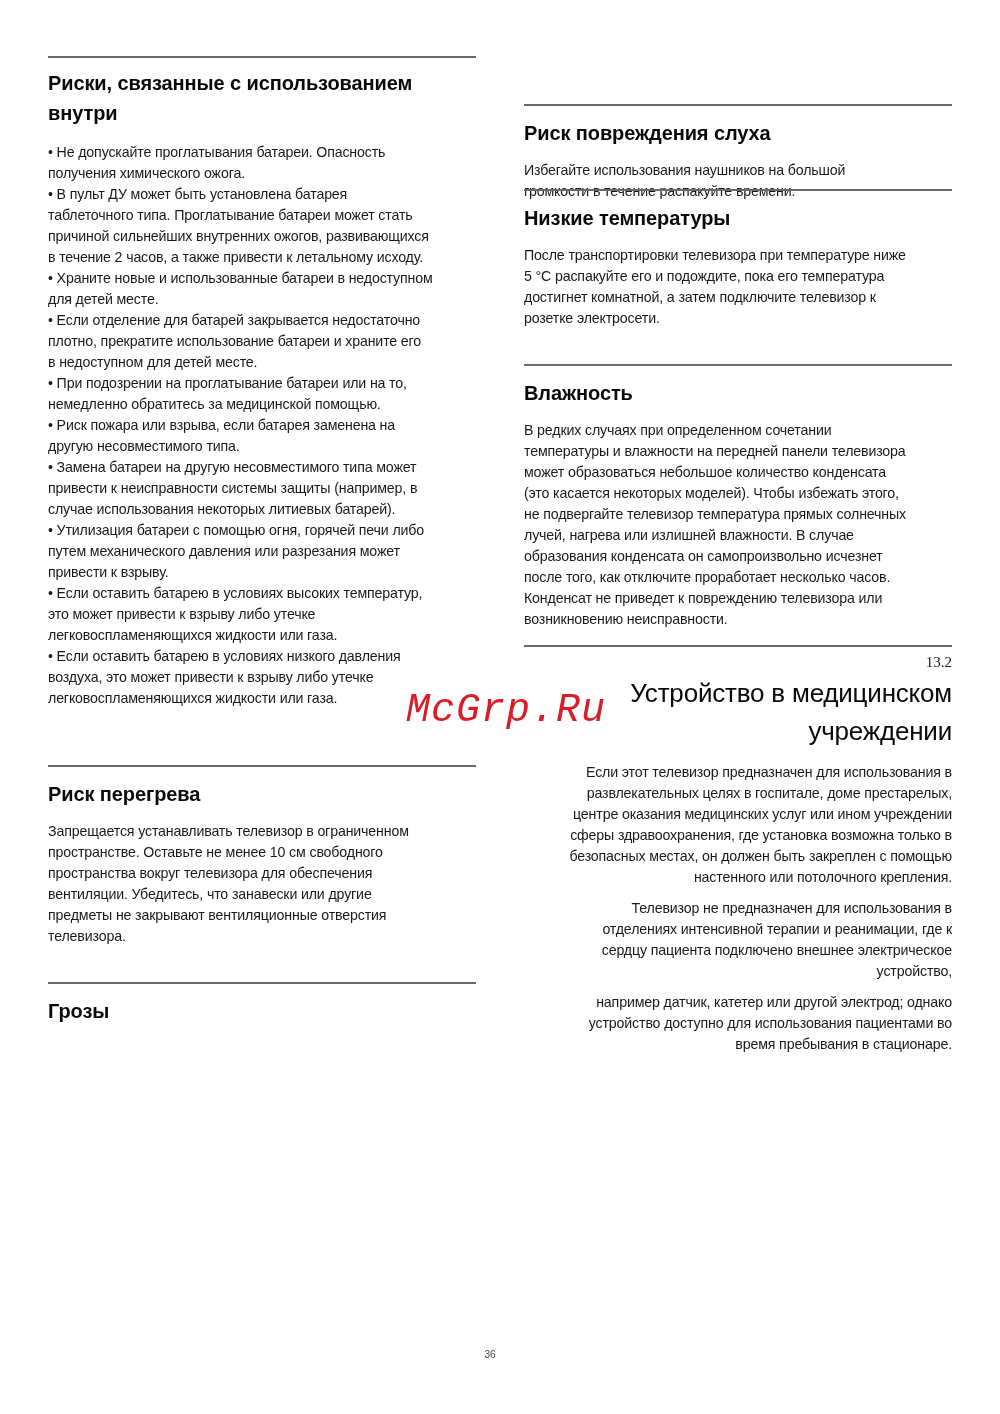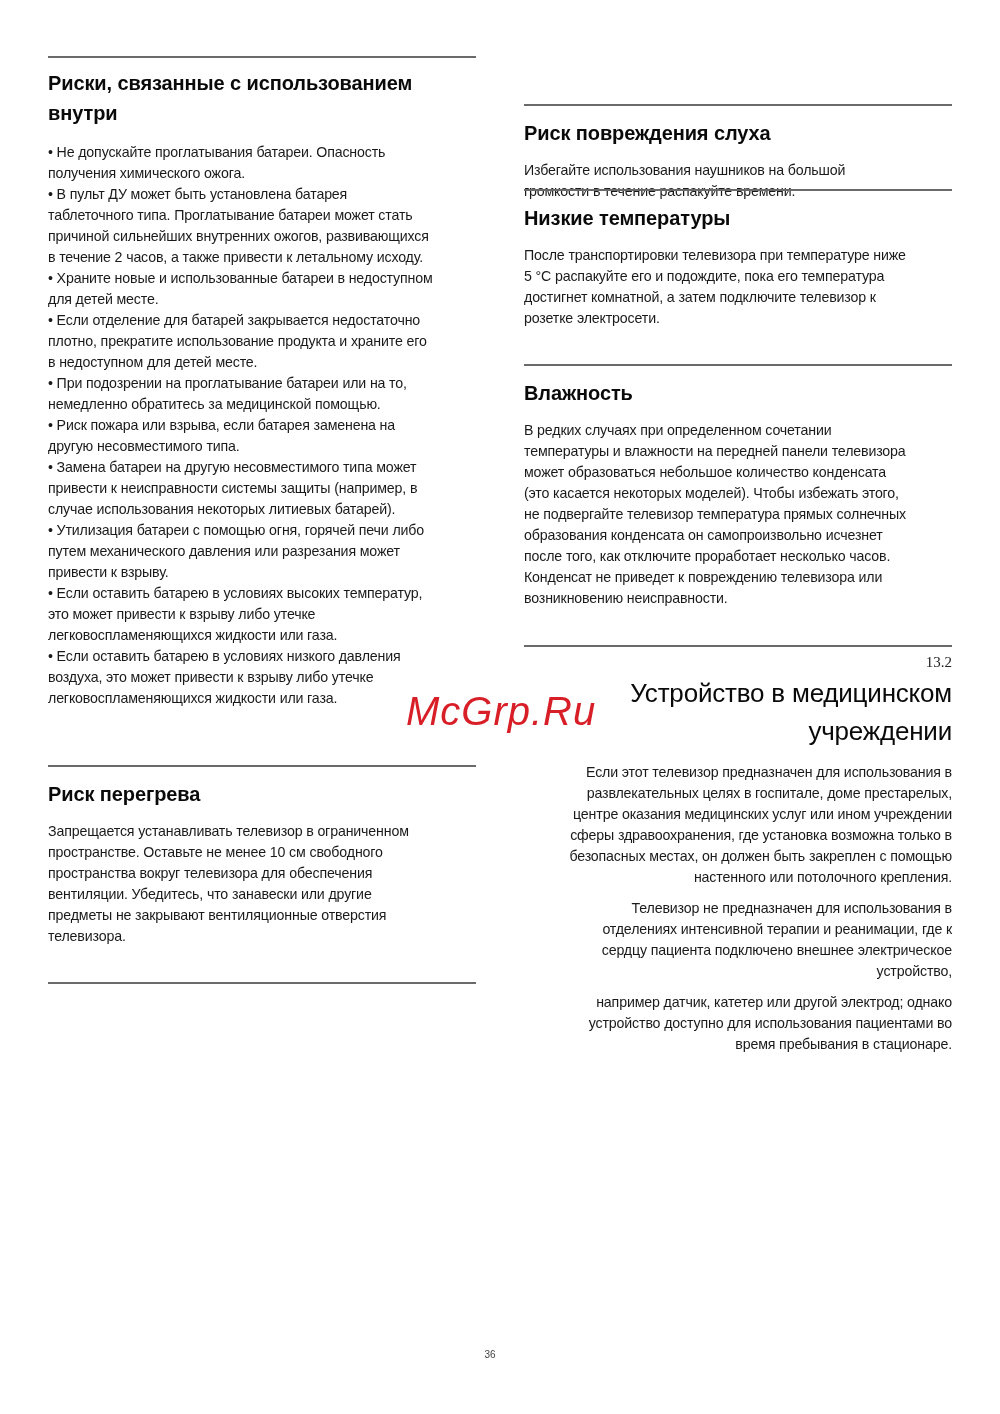--- a/index.html
+++ b/index.html
@@ -22,21 +22,21 @@
     }
     .secnum { font-family: "Liberation Serif", serif; font-size: 15px; line-height: 20px; margin-top: 5px; color:#222; }
     .p { font-size: 14.2px; line-height: 21px; margin: 0 0 10px 0; color: #1a1a1a; letter-spacing: -0.15px; }
     .p .line { display: block; white-space: nowrap; }
     .page-num {
       position: absolute; left: 0; width: 980px; top: 1349px; text-align: center;
       font-size: 10px; color: #444;
     }
     .watermark {
       position: absolute; left: 406px; top: 686px;
-      font-family: Liberation Sans, sans-serif; font-style: oblique; font-size: 40px;
+      font-family: Liberation Mono, monospace; font-style: oblique; font-size: 40px;
       color: #d6121c; letter-spacing: 1px; opacity: 0.95; line-height: 50px;
     }
   </style>
 </head>
 <body>
 
 <div class="col col-left">
 
   <div class="section">
     <div class="rule"></div>
@@ -47,21 +47,21 @@
     <div class="p" style="margin-top:14px;">
       <span class="line">• Не допускайте проглатывания батареи. Опасность</span>
       <span class="line">получения химического ожога.</span>
       <span class="line">• В пульт ДУ может быть установлена батарея</span>
       <span class="line">таблеточного типа. Проглатывание батареи может стать</span>
       <span class="line">причиной сильнейших внутренних ожогов, развивающихся</span>
       <span class="line">в течение 2 часов, а также привести к летальному исходу.</span>
       <span class="line">• Храните новые и использованные батареи в недоступном</span>
       <span class="line">для детей месте.</span>
       <span class="line">• Если отделение для батарей закрывается недостаточно</span>
-      <span class="line">плотно, прекратите использование продукта и храните его</span>
+      <span class="line">плотно, прекратите использование батареи и храните его</span>
       <span class="line">в недоступном для детей месте.</span>
       <span class="line">• При подозрении на проглатывание батареи или на то,</span>
       <span class="line">немедленно обратитесь за медицинской помощью.</span>
       <span class="line">• Риск пожара или взрыва, если батарея заменена на</span>
       <span class="line">другую несовместимого типа.</span>
       <span class="line">• Замена батареи на другую несовместимого типа может</span>
       <span class="line">привести к неисправности системы защиты (например, в</span>
       <span class="line">случае использования некоторых литиевых батарей).</span>
       <span class="line">• Утилизация батареи с помощью огня, горячей печи либо</span>
       <span class="line">путем механического давления или разрезания может</span>
@@ -83,20 +83,21 @@
       <span class="line">пространстве. Оставьте не менее 10 см свободного</span>
       <span class="line">пространства вокруг телевизора для обеспечения</span>
       <span class="line">вентиляции. Убедитесь, что занавески или другие</span>
       <span class="line">предметы не закрывают вентиляционные отверстия</span>
       <span class="line">телевизора.</span>
     </div>
   </div>
 
   <div class="section" style="position:absolute; top:926px; left:0; width:428px;">
     <div class="rule"></div>
+    <div class="h2">Грозы</div>
   </div>
 </div>
 
 <div class="col col-right">
 
   <div class="section" style="position:absolute; top:0; left:0; width:428px;margin-top:48px;">
     <div class="rule"></div>
     <div class="h2">Риск повреждения слуха</div>
     <div class="p">
       <span class="line">Избегайте использования наушников на большой</span>
@@ -117,20 +118,21 @@
 
   <div class="section" style="position:absolute; top:308px; left:0; width:428px;">
     <div class="rule"></div>
     <div class="h2">Влажность</div>
     <div class="p">
       <span class="line">В редких случаях при определенном сочетании</span>
       <span class="line">температуры и влажности на передней панели телевизора</span>
       <span class="line">может образоваться небольшое количество конденсата</span>
       <span class="line">(это касается некоторых моделей). Чтобы избежать этого,</span>
       <span class="line">не подвергайте телевизор температура прямых солнечных</span>
+      <span class="line">лучей, нагрева или излишней влажности. В случае</span>
       <span class="line">образования конденсата он самопроизвольно исчезнет</span>
       <span class="line">после того, как отключите проработает несколько часов.</span>
       <span class="line">Конденсат не приведет к повреждению телевизора или</span>
       <span class="line">возникновению неисправности.</span>
     </div>
   </div>
 
   <div class="section" style="position:absolute; top:589px; left:0; width:428px;text-align:right;">
     <div class="rule"></div>
     <div class="secnum">13.2</div>

